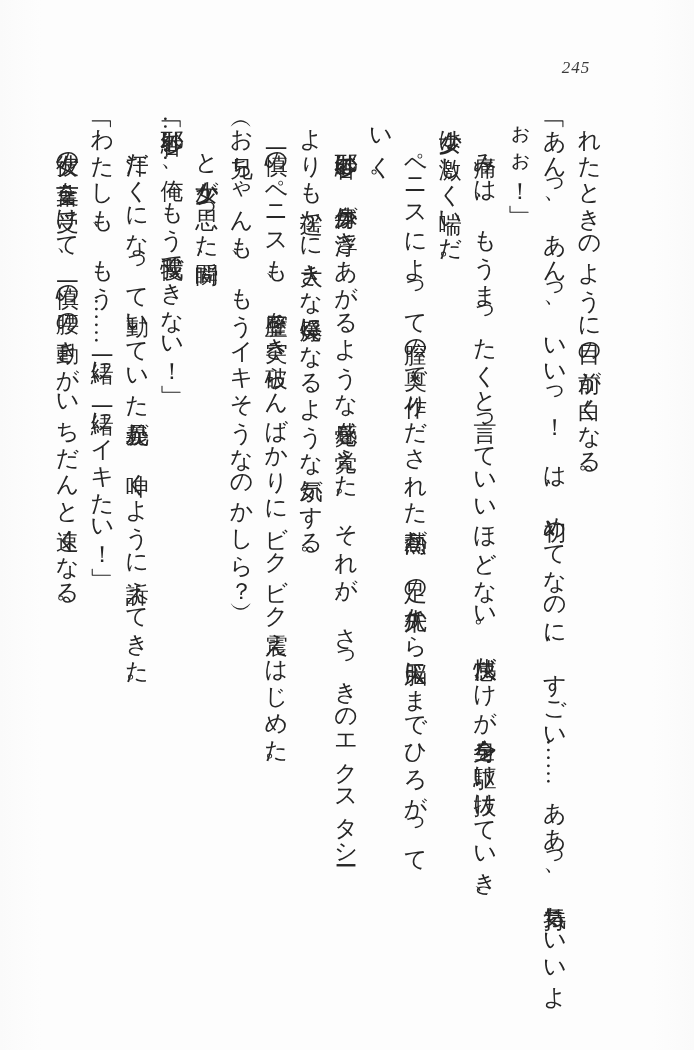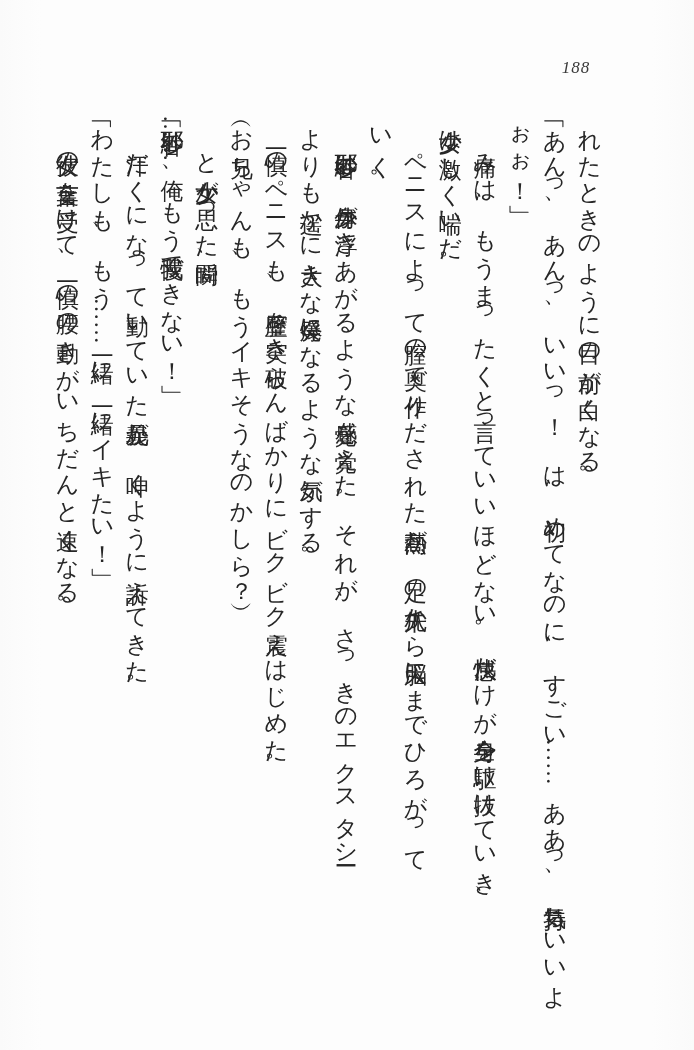--- a/index.html
+++ b/index.html
@@ -47,21 +47,21 @@
     letter-spacing: 0.5px;
     color: #262626;
     white-space: pre-wrap;
     font-family: "Liberation Serif", "DejaVu Serif", serif;
   }
 </style>
 </head>
 <body>
 
 <div class="book-page">
-  <div class="page-number">188</div>
+  <div class="page-number">245</div>
   <div class="text-area">
 
   <p class="text-line">れたときのように目の前が白くなる。</p>
       <p class="text-line">「あんっ、あんっ、いいっ！　は、初めてなのに、すごい……ああっ、気持ちいいよ</p>
       <p class="text-line">ぉぉ！」</p>
       <p class="text-line">　痛みは、もうまったくと言っていいほどない。快感だけが全身を駆け抜けていき、</p>
       <p class="text-line">少女は激しく喘いだ。</p>
       <p class="text-line">　ペニスによって膣の奥で作りだされた高熱が、足の爪先から脳天にまでひろがって</p>
       <p class="text-line">いく。</p>
       <p class="text-line">　紗耶香は、身体が浮きあがるような感覚を覚えた。それが、さっきのエクスタシー</p>

